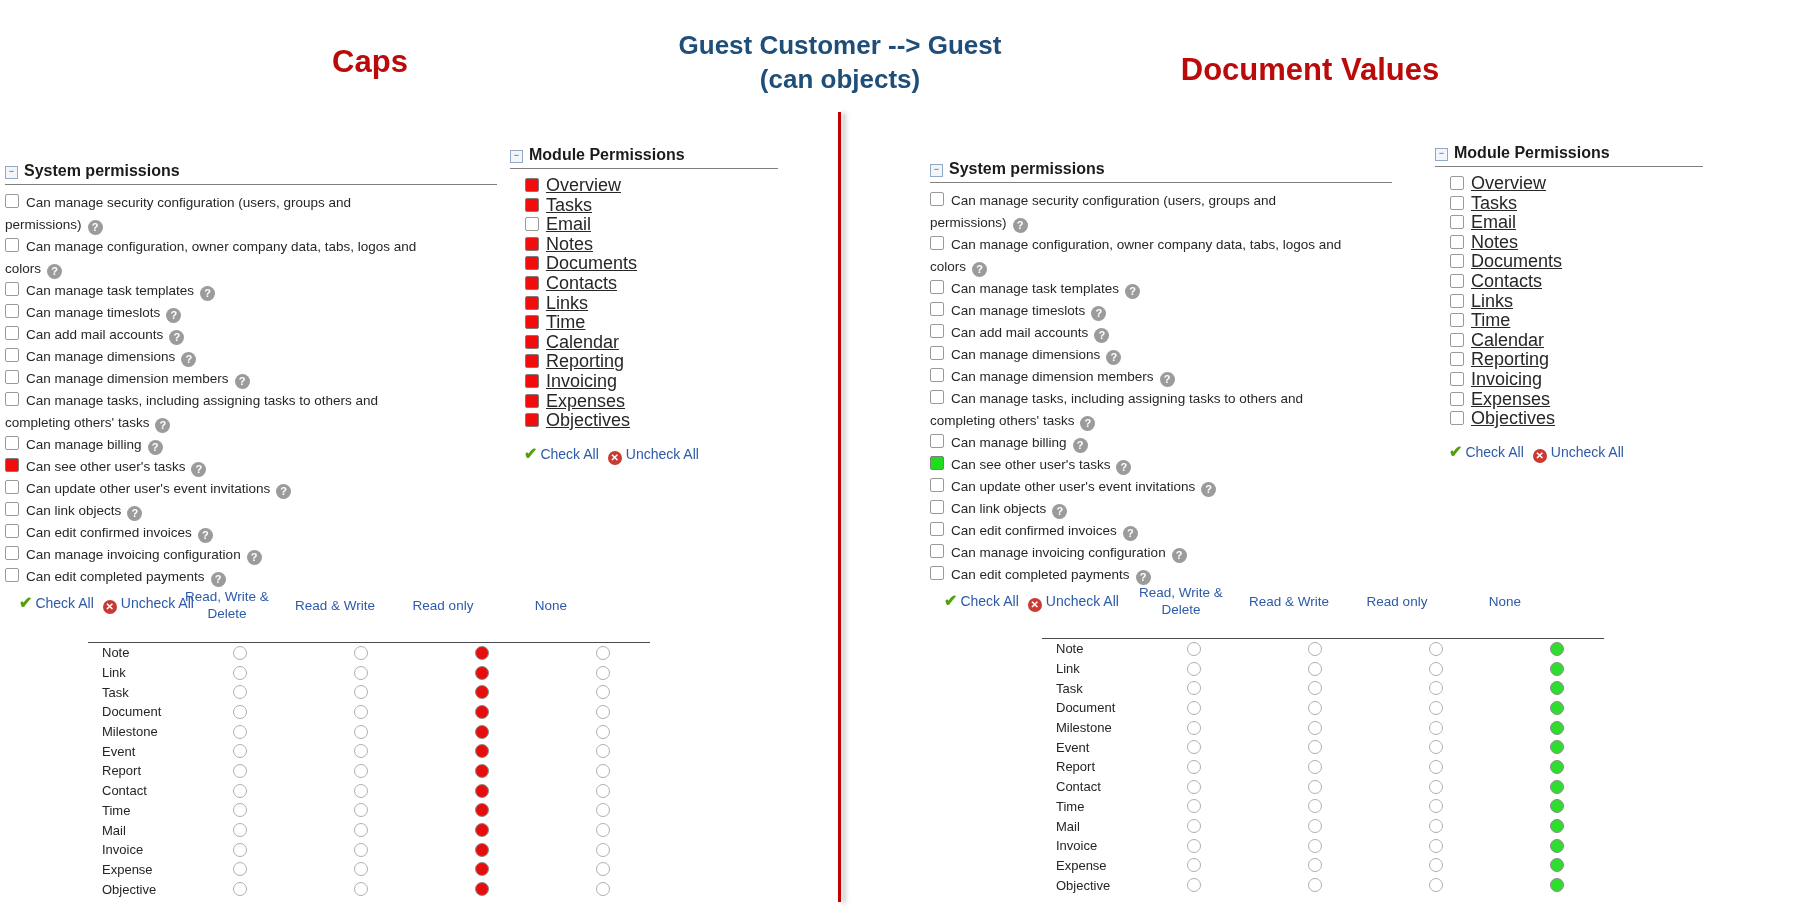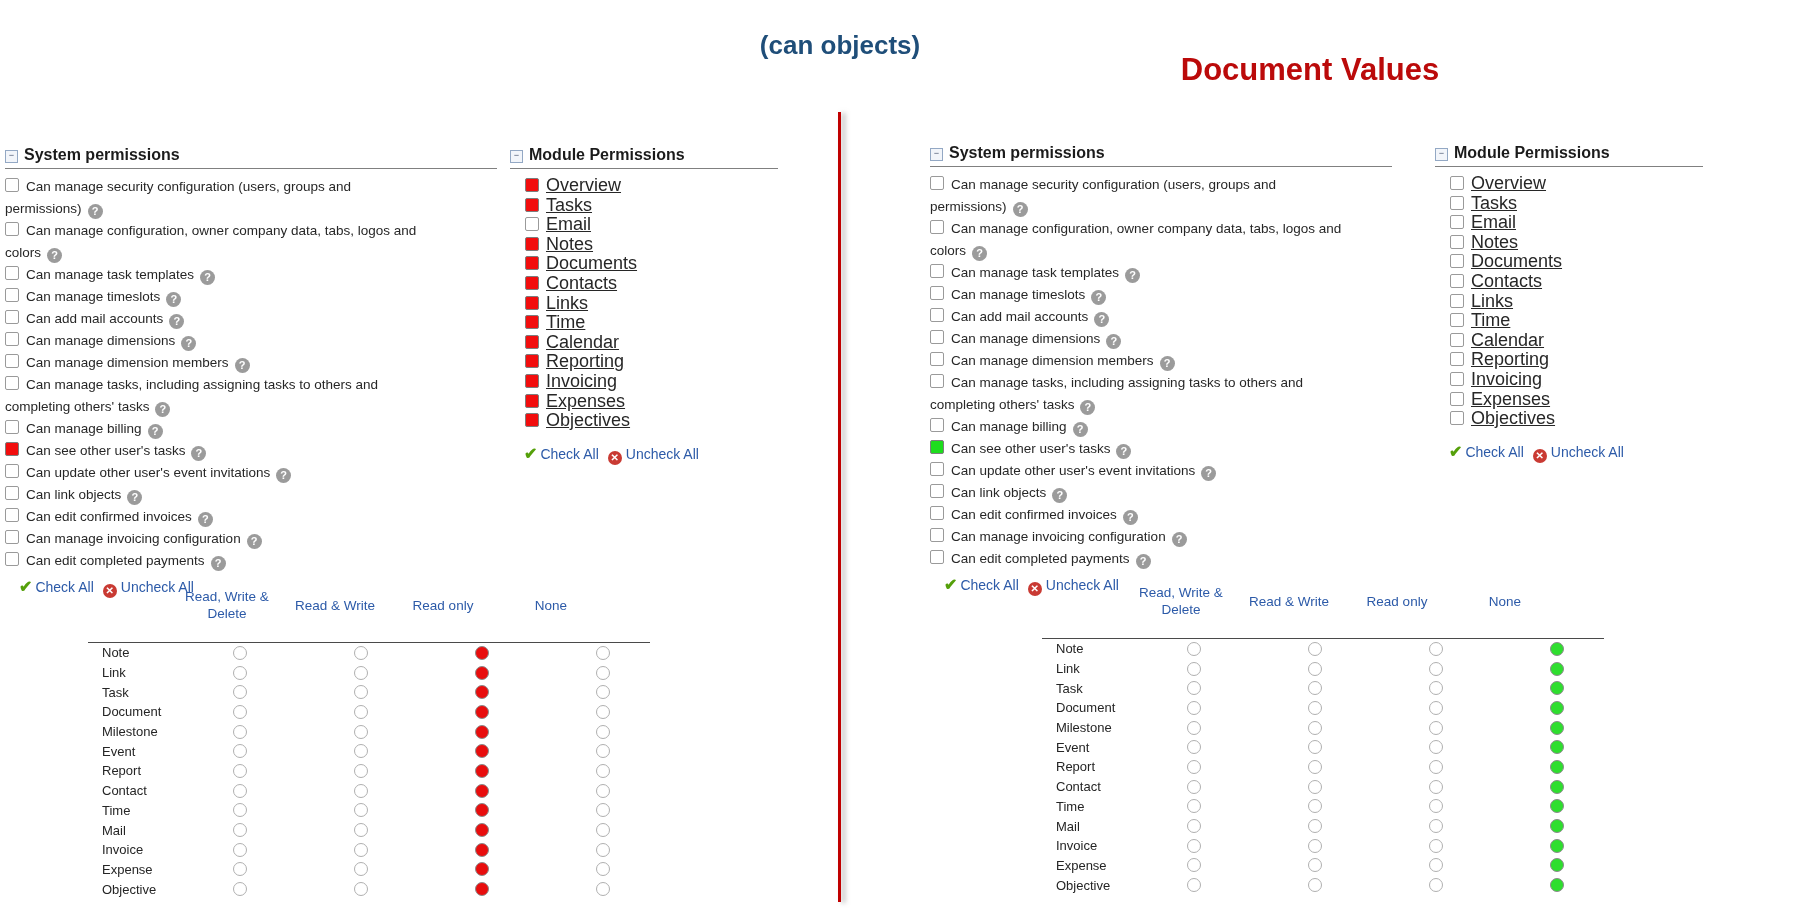--- a/index.html
+++ b/index.html
@@ -26,21 +26,21 @@
   
   .divider{position:absolute;left:838px;top:112px;width:3px;height:790px;
     background:#c00000;box-shadow:4px 1px 5px rgba(130,130,130,.6);}
 
   
   .panel{position:absolute;width:810px;height:760px;}
   .panel-0{left:5px;top:146px;}
   .panel-1{left:930px;top:144px;}
 
   .sec{position:absolute;top:0;}
-  .sec-sys{left:0;width:492px;}
+  .sec-sys{left:0;width:492px;margin-top:16px;}
   .panel-1 .sec-sys{width:462px;}
   .sec-mod{left:505px;width:268px;}
 
   .sec-h{margin:0;padding-bottom:4px;border-bottom:1px solid var(--rule);
     font-size:16px;font-weight:bold;color:#1b1b1b;}
   .collapse{display:inline-block;width:11px;height:11px;border:1px solid #93a8c4;background:#f2f5fa;
     font-size:9px;line-height:9px;text-align:center;color:#44506a;font-weight:normal;
     margin-right:6px;vertical-align:2px;cursor:pointer;}
 
   .items{padding:7px 0 0 15px;}
@@ -76,21 +76,23 @@
   .rcell{text-align:center;line-height:0;}
   .radio{display:inline-block;width:12px;height:12px;border:1px solid #b0b0b0;border-radius:50%;
     background:#fff;cursor:pointer;}
   .radio.sel-red{background:#e80d0d;border-color:#8b8b8b;}
   .radio.sel-green{background:#2ede2e;border-color:#8b8b8b;}
 </style>
 </head>
 <body>
 
 <div class="stage">
+  <div class="title-caps">Caps</div>
   <div class="title-center">
+    <div>Guest Customer --&gt; Guest</div>
     <div>(can objects)</div>
   </div>
   <div class="title-right">Document Values</div>
   <div class="divider"></div>
   <div id="panels">
       <div class="panel panel-0">
         <section class="sec sec-sys">
           <div class="sec-h"><span class="collapse">−</span><span class="sec-title">System permissions</span></div>
           <div class="items sys-items">
             <div class="item"><span class="cb unchecked"></span><span class="lbl">Can manage security configuration (users, groups and permissions)</span><span class="q">?</span></div>

